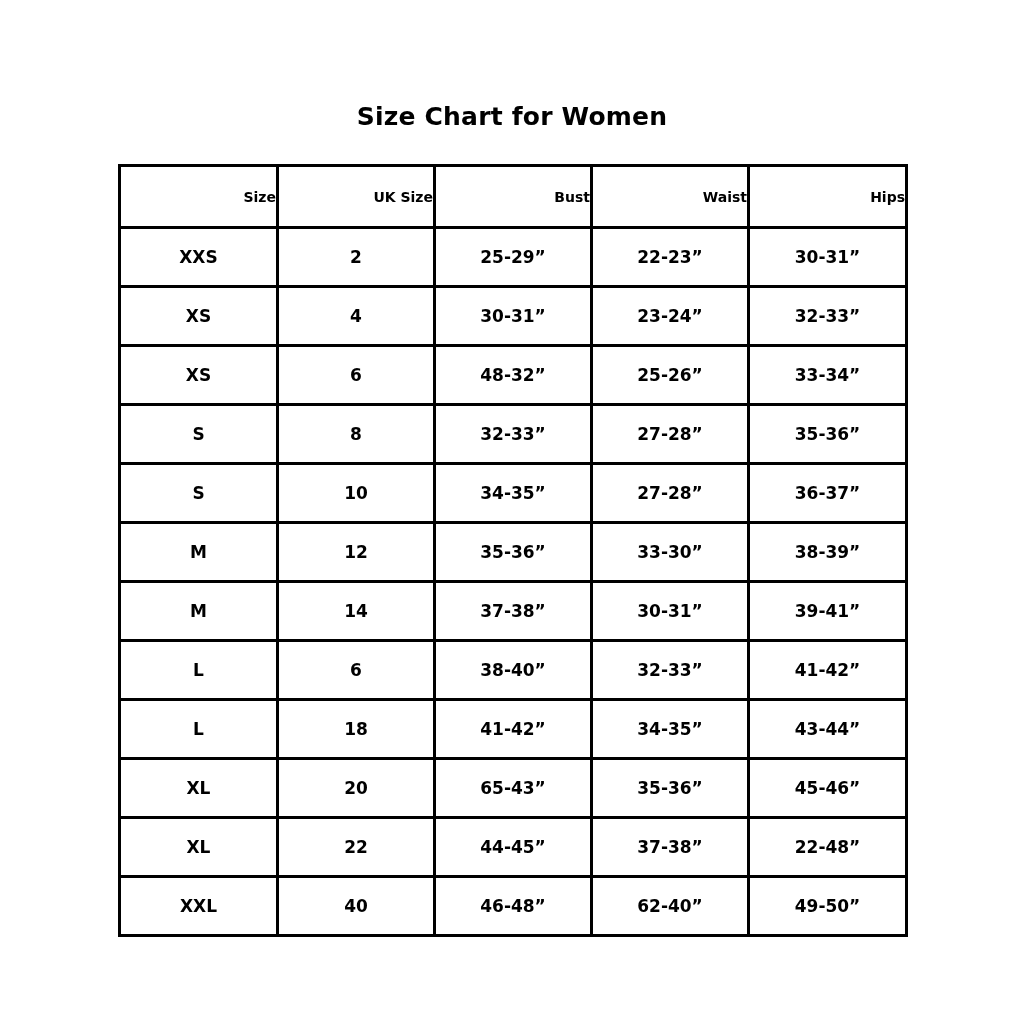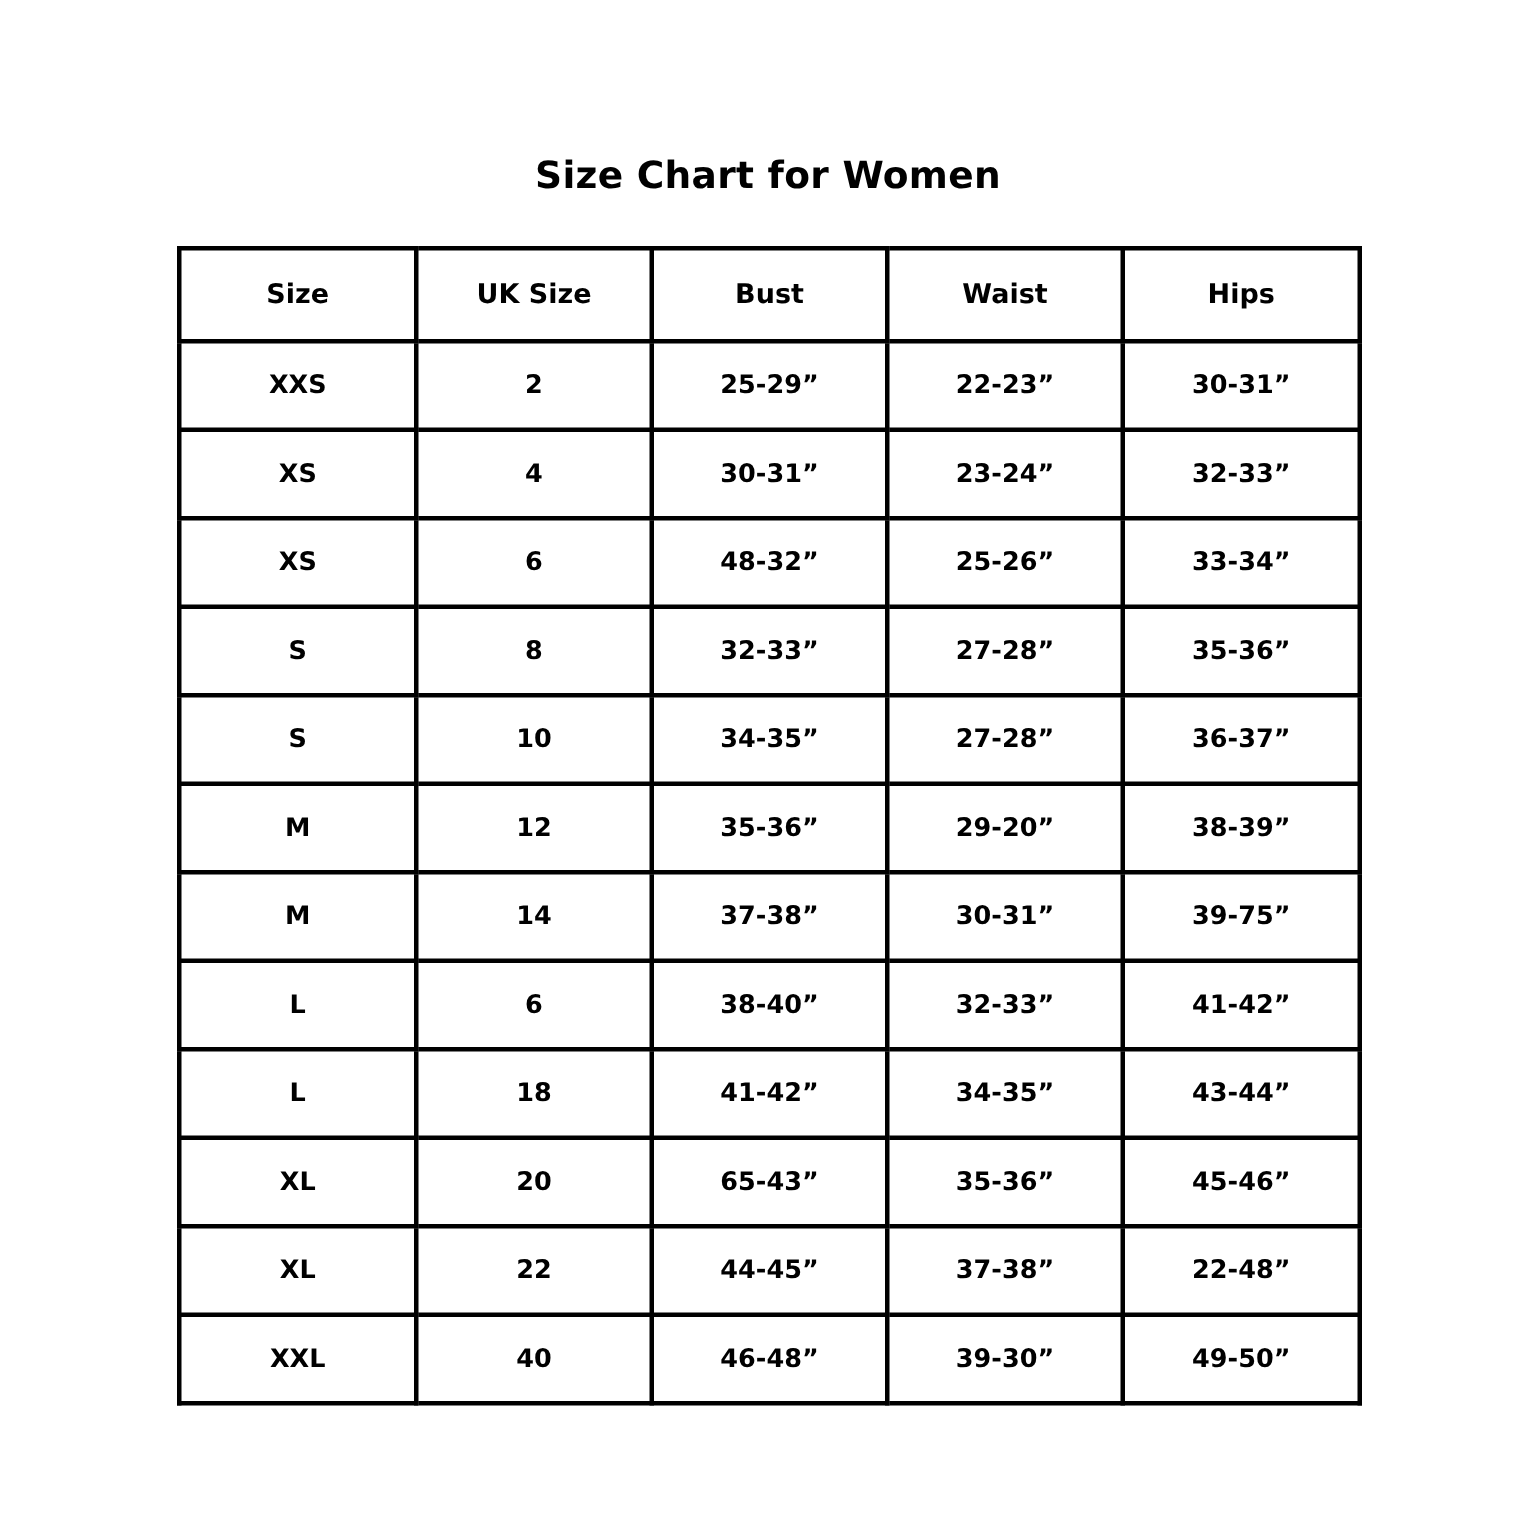--- a/index.html
+++ b/index.html
@@ -51,22 +51,23 @@
   table.size-table td {
     border: 3px solid #000000;
     text-align: center;
     vertical-align: middle;
     font-weight: bold;
     font-size: 17px;
     height: 56px;
     padding: 0;
   }
   table.size-table thead th {
-    font-size: 18px;
+    font-size: 14px;
     height: 59px;
+    text-align: right;
   }
 </style>
 </head>
 <body>
 
 <div class="page">
 
   <div class="chart-title">Size Chart for Women</div>
 
   <div class="table-wrap">
@@ -120,29 +121,29 @@
           <td>S</td>
           <td>10</td>
           <td>34-35”</td>
           <td>27-28”</td>
           <td>36-37”</td>
         </tr>
         <tr>
           <td>M</td>
           <td>12</td>
           <td>35-36”</td>
-          <td>29-20”</td>
+          <td>33-30”</td>
           <td>38-39”</td>
         </tr>
         <tr>
           <td>M</td>
           <td>14</td>
           <td>37-38”</td>
           <td>30-31”</td>
-          <td>39-75”</td>
+          <td>39-41”</td>
         </tr>
         <tr>
           <td>L</td>
           <td>6</td>
           <td>38-40”</td>
           <td>32-33”</td>
           <td>41-42”</td>
         </tr>
         <tr>
           <td>L</td>
@@ -162,20 +163,20 @@
           <td>XL</td>
           <td>22</td>
           <td>44-45”</td>
           <td>37-38”</td>
           <td>22-48”</td>
         </tr>
         <tr>
           <td>XXL</td>
           <td>40</td>
           <td>46-48”</td>
-          <td>39-30”</td>
+          <td>62-40”</td>
           <td>49-50”</td>
         </tr>
       </tbody>
     </table>
   </div>
 
 </div>
 
 </body></html>

